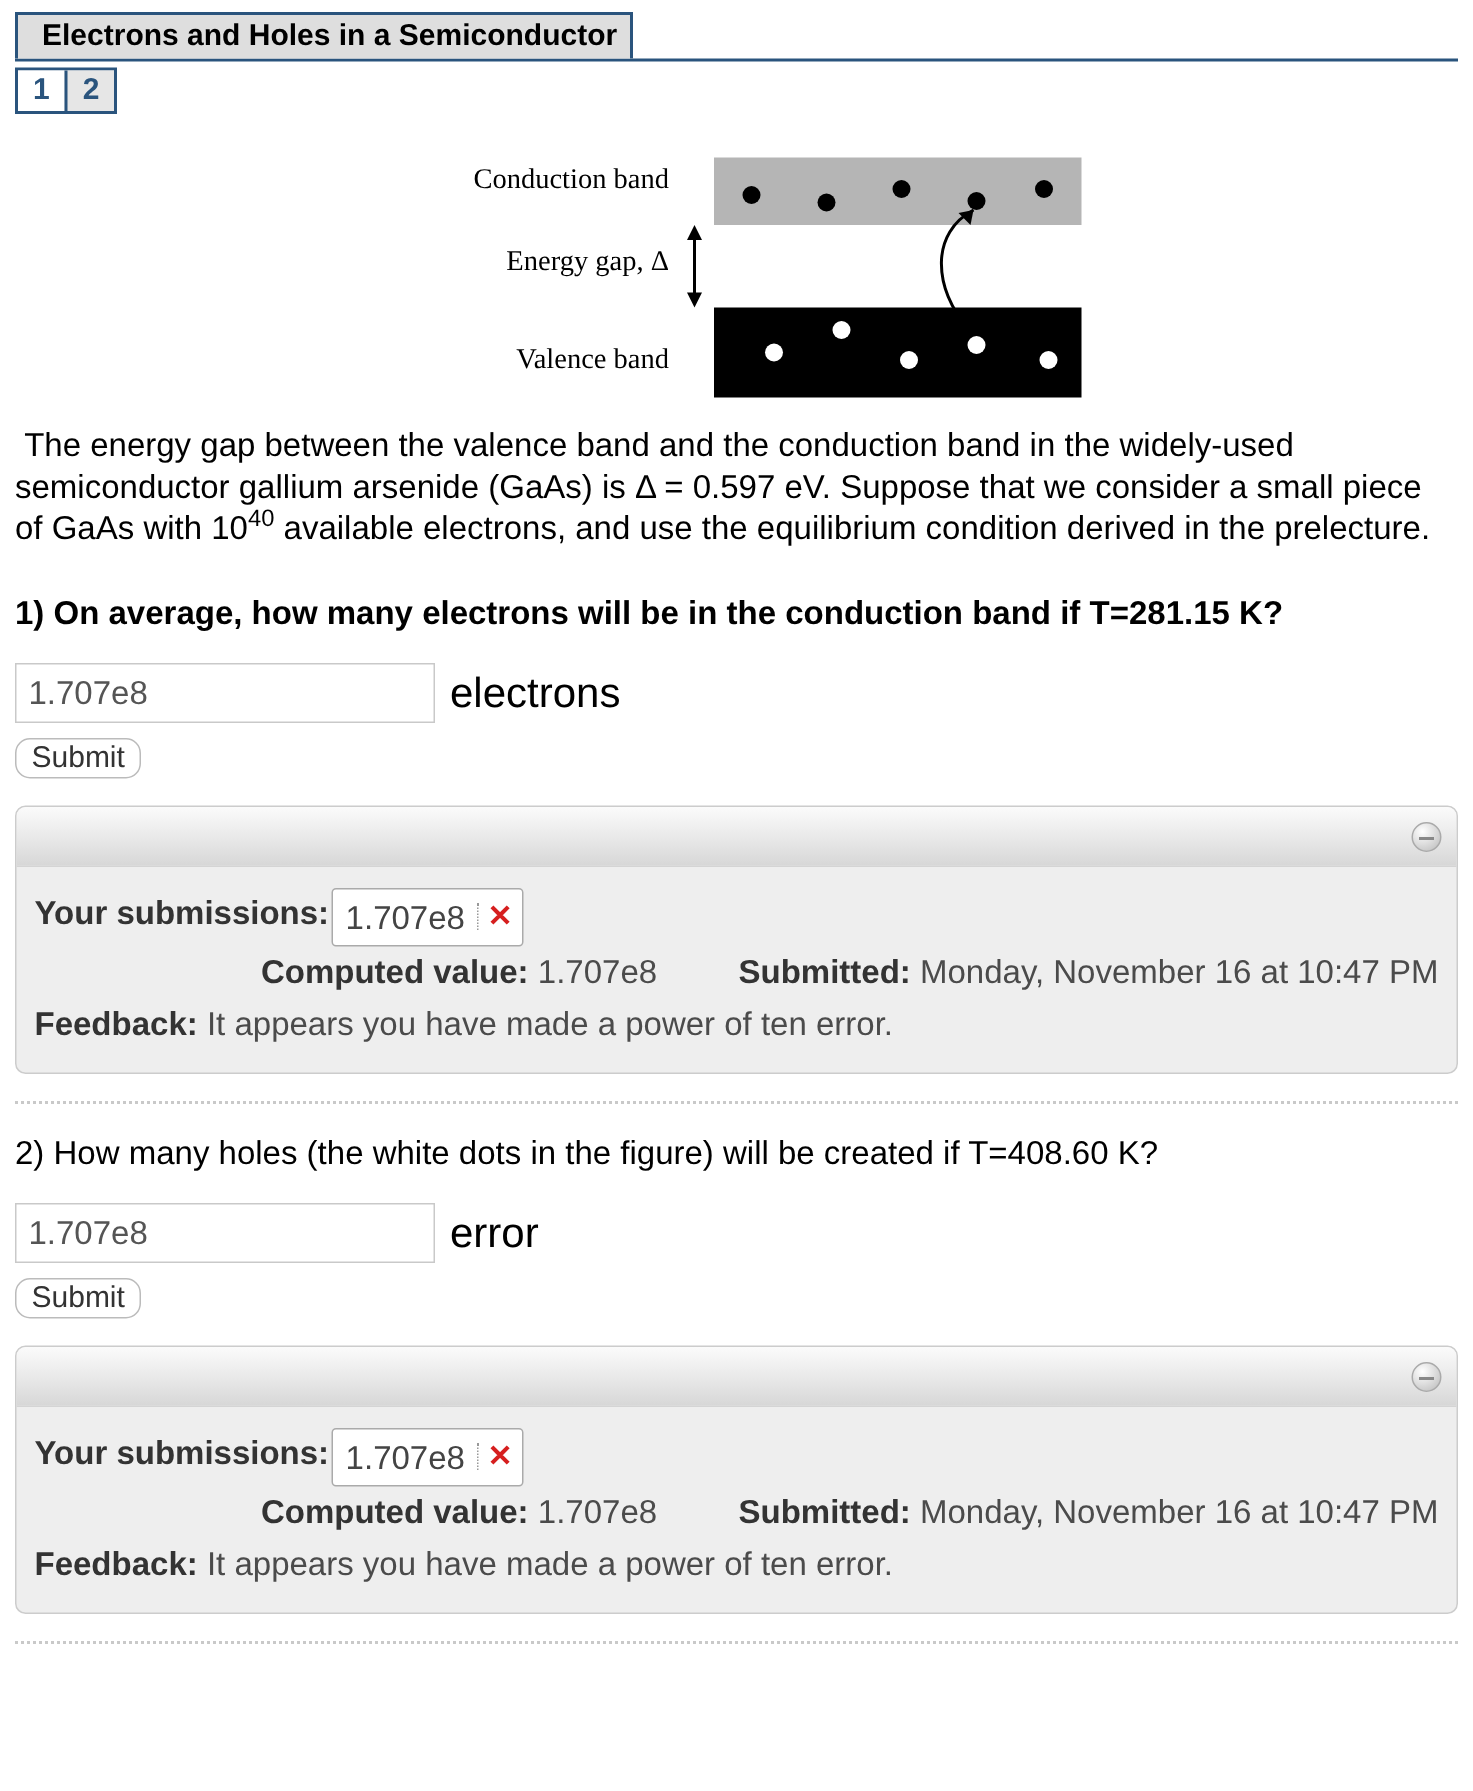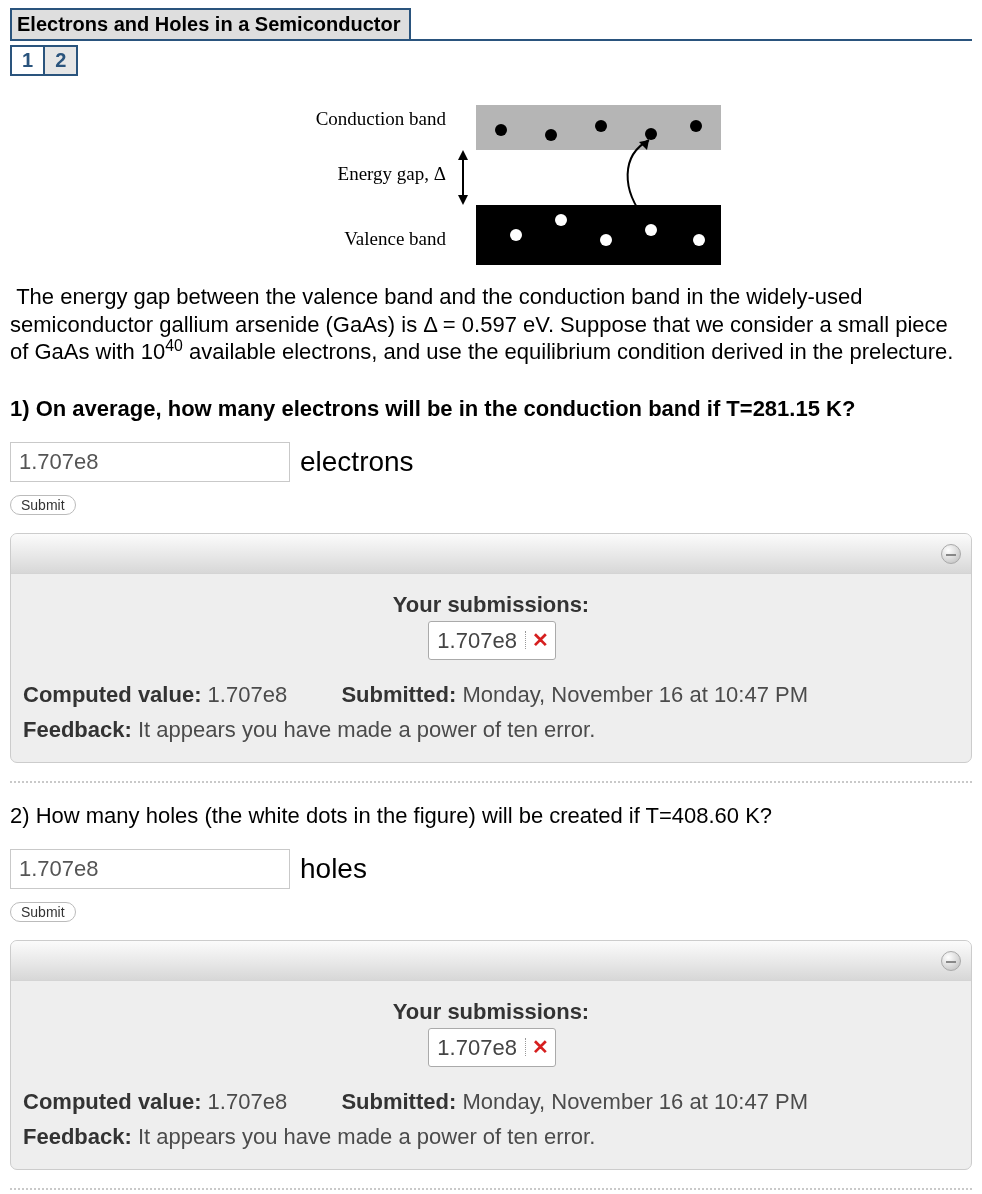--- a/index.html
+++ b/index.html
@@ -15,21 +15,21 @@
   .title-row {
     display: flex;
     align-items: flex-end;
     border-bottom: 2px solid #2a547d;
     margin-bottom: 4px;
   }
   .title-box {
     background: #dedede;
     border: 2px solid #2a547d;
     border-bottom: none;
-    padding: 3px 9px 3px 5px;
+    padding: 3px 9px 3px 16px;
     font-weight: bold;
     font-size: 20px;
   }
   .tabs {
     display: inline-flex;
     border: 2px solid #2a547d;
   }
   .tab {
     padding: 2px 10px;
     font-weight: bold;
@@ -77,21 +77,21 @@
     height: 40px;
     font-size: 22px;
     padding: 4px 8px;
     border: 1px solid #c9c9c9;
     color: #555;
     font-family: inherit;
   }
   .unit { font-size: 28px; }
   .submit-btn {
     font-family: inherit;
-    font-size: 14px;
+    font-size: 20px;
     color: #333;
     background: #fff;
     border: 1px solid #bbb;
     border-radius: 10px;
     padding: 1px 10px;
     cursor: pointer;
     margin-bottom: 12px;
   }
 
   .feedback-panel {
@@ -123,40 +123,40 @@
     position: absolute;
     left: 4px; right: 4px; top: 9px;
     height: 2px; background: #888;
   }
   .panel-body {
     padding: 14px 12px 16px;
     font-size: 22px;
     color: #4b4b4b;
     line-height: 1.5;
   }
-  .sub-line1 { display: flex; align-items: center; flex-wrap: wrap; flex-direction: column; }
+  .sub-line1 { display: flex; flex-wrap: wrap; }
   .sub-line1 b { color: #333; }
   .sub-chip {
     display: inline-flex;
     align-items: center;
     border: 1px solid #aaa;
     border-radius: 3px;
     padding: 2px 6px 2px 8px;
     margin-left: 2px;
     font-size: 22px;
     color: #444;
     background: #fff;
   }
   .chip-divider {
     border-left: 1px dotted #999;
     margin: 0 6px 0 8px;
     height: 18px;
   }
   .x-icon { color: #d61f1f; font-weight: bold; font-size: 20px; }
-  .sub-line2 { margin-top: 18px; }
+  .sub-line2 { margin-top: 0; text-align: right; }
   .sub-line2 b, .sub-line3 b { color: #333; }
   .sub-line2 .spacer { display:inline-block; width: 42px; }
   .sub-line3 { margin-top: 2px; }
   .hr-dotted {
     border: none;
     border-top: 2px dotted #c9c9c9;
     margin: 18px 0;
   }
 </style>
 </head>
@@ -249,21 +249,21 @@
     </div>
   </div>
 </div>
 
 <hr class="hr-dotted">
 
 
 <div class="question"><span style="font-weight:normal">2) How many holes (the white dots in the figure) will be created if T=408.60 K?</span></div>
 <div class="answer-row">
   <input class="answer" type="text" value="1.707e8" style="">
-  <span class="unit">holes</span>
+  <span class="unit">error</span>
 </div>
 <button class="submit-btn">Submit</button>
 
 <div class="feedback-panel">
   <div class="panel-header">
     <div class="collapse-icon"></div>
   </div>
   <div class="panel-body">
     <div class="sub-line1">
       <b>Your submissions:</b>

